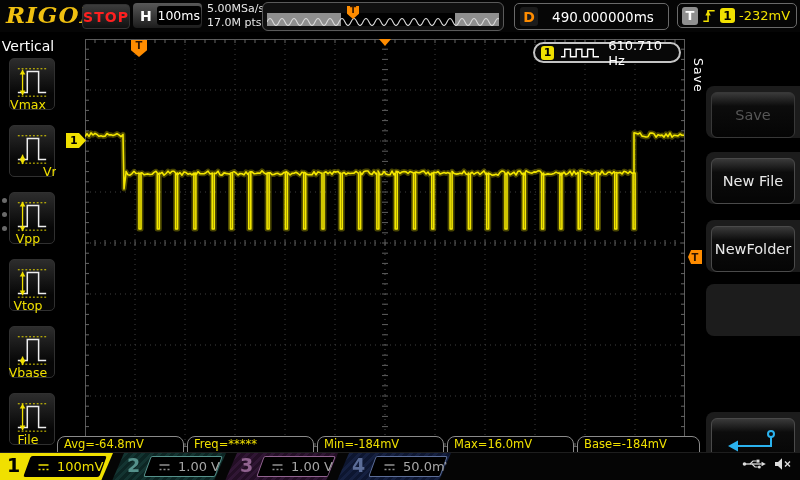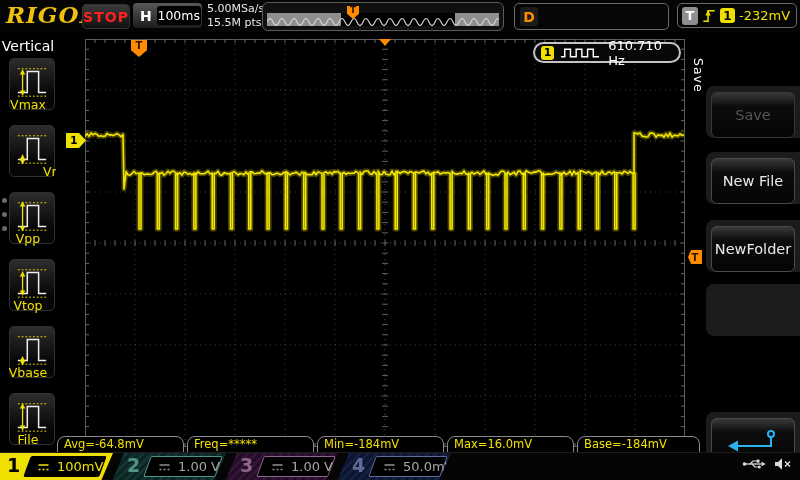--- a/index.html
+++ b/index.html
@@ -83,33 +83,34 @@
 
   <header class="abs topbar">
     <div class="abs logo">RIGOL</div>
     <div class="abs stopbtn">STOP</div>
     <div class="abs hbox">
       <span class="hletter">H</span>
       <span class="hval">100ms</span>
     </div>
     <div class="abs srate">
       <div>5.00MSa/s</div>
-      <div>15.5M pts</div>
+      <div>17.0M pts</div>
     </div>
     <div class="abs membar">
       <div class="seg" style="left:4px;width:74px;background:#8f8f8f;"></div>
       <div class="seg" style="left:78px;width:114px;background:#000;"></div>
       <div class="seg" style="left:192px;width:44px;background:#8f8f8f;"></div>
       <svg id="memwave" style="position:absolute;left:4px;top:10px;" width="232" height="13" viewBox="0 0 232 13">
           <path d="M0,9 q3,-7 6,0 q3,7 6,0 q3,-7 6,0 q3,7 6,0 q3,-7 6,0 q3,7 6,0 q3,-7 6,0 q3,7 6,0 q3,-7 6,0 q3,7 6,0 q3,-7 6,0 q3,7 6,0 q3,-7 6,0 q3,7 6,0 q3,-7 6,0 q3,7 6,0 q3,-7 6,0 q3,7 6,0 q3,-7 6,0 q3,7 6,0 q3,-7 6,0 q3,7 6,0 q3,-7 6,0 q3,7 6,0 q3,-7 6,0 q3,7 6,0 q3,-7 6,0 q3,7 6,0 q3,-7 6,0 q3,7 6,0 q3,-7 6,0 q3,7 6,0 q3,-7 6,0 q3,7 6,0 q3,-7 6,0 q3,7 6,0 q3,-7 6,0 q3,7 6,0 q3,-7 6,0 q3,7 6,0" fill="none" stroke="#d8d8d8" stroke-width="1.1"></path>
         </svg>
       <div class="memflag">T</div>
     </div>
     <div class="abs dbox">
       <span class="dletter">D</span>
+      <span class="dval">490.000000ms</span>
     </div>
     <div class="abs tbox">
       <span class="tletter">T</span>
       <svg width="14" height="17" viewBox="0 0 14 18">
         <path d="M1,15 H6 V4 H13" stroke="#f0e000" stroke-width="1.6" fill="none"></path>
         <polygon points="3.2,9 8.8,9 6,3.2" fill="#f0e000"></polygon>
       </svg>
       <span class="chchip">1</span>
       <span class="tlevel">-232mV</span>
     </div>

